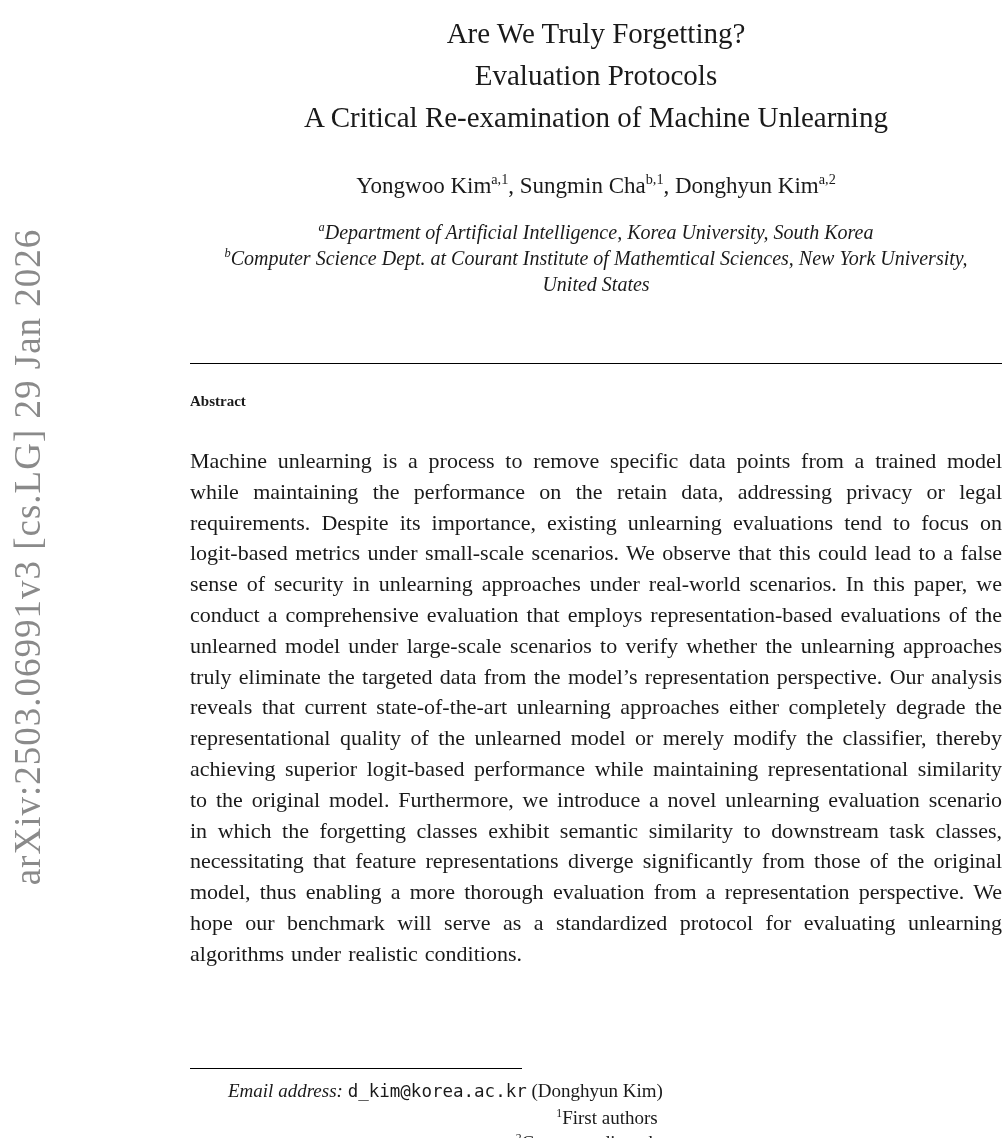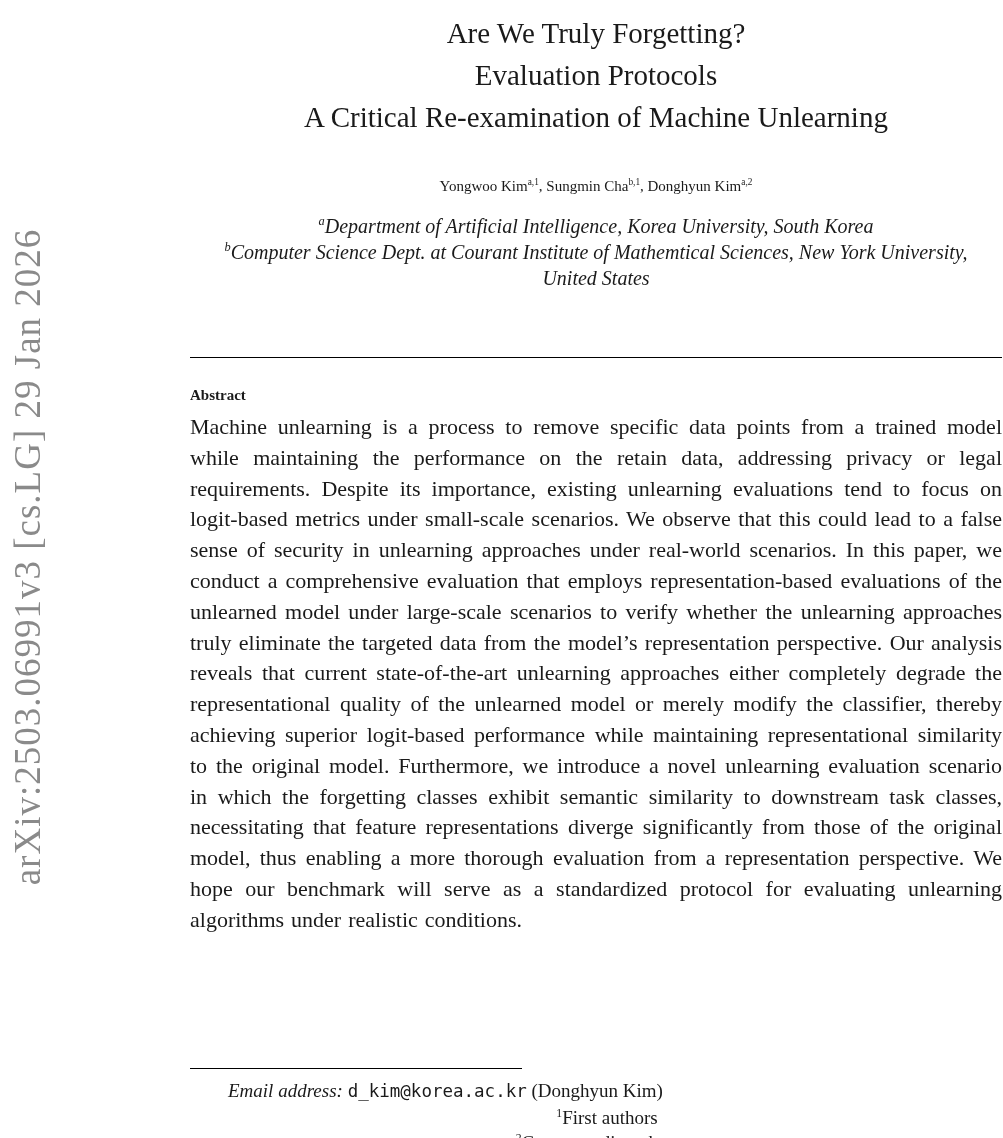--- a/index.html
+++ b/index.html
@@ -35,30 +35,30 @@
   .title {
     padding-top: 12px;
     font-size: 29px;
     line-height: 42px;
     text-align: center;
     font-weight: normal;
     margin: 0;
   }
   .authors {
     margin-top: 33px;
-    font-size: 15px;
+    font-size: 23px;
     line-height: 30px;
     text-align: center;
   }
   .authors sup, .affiliations sup, .fn-item sup {
     font-size: 62%;
     line-height: 0;
   }
   .affiliations {
-    margin-top: 12px;
+    margin-top: 18px;
     font-size: 20px;
     line-height: 26px;
     font-style: italic;
     text-align: center;
   }
   .affiliations div {
     margin: 0 auto;
     max-width: 790px;
   }
   .top-rule {
@@ -67,21 +67,21 @@
     border-top: 1.6px solid #000000;
     width: 100%;
   }
   .abstract-heading {
     margin: 24px 0 0 0;
     font-size: 15px;
     line-height: 26px;
     font-weight: bold;
   }
   .abstract-text {
-    margin: 4px 0 0 0;
+    margin: 32px 0 0 0;
     font-size: 22px;
     line-height: 30.8px;
     text-align: justify;
     word-spacing: 1.5px;
   }
   .footer {
     position: absolute;
     left: 190px;
     top: 1068px;
     width: 812px;

